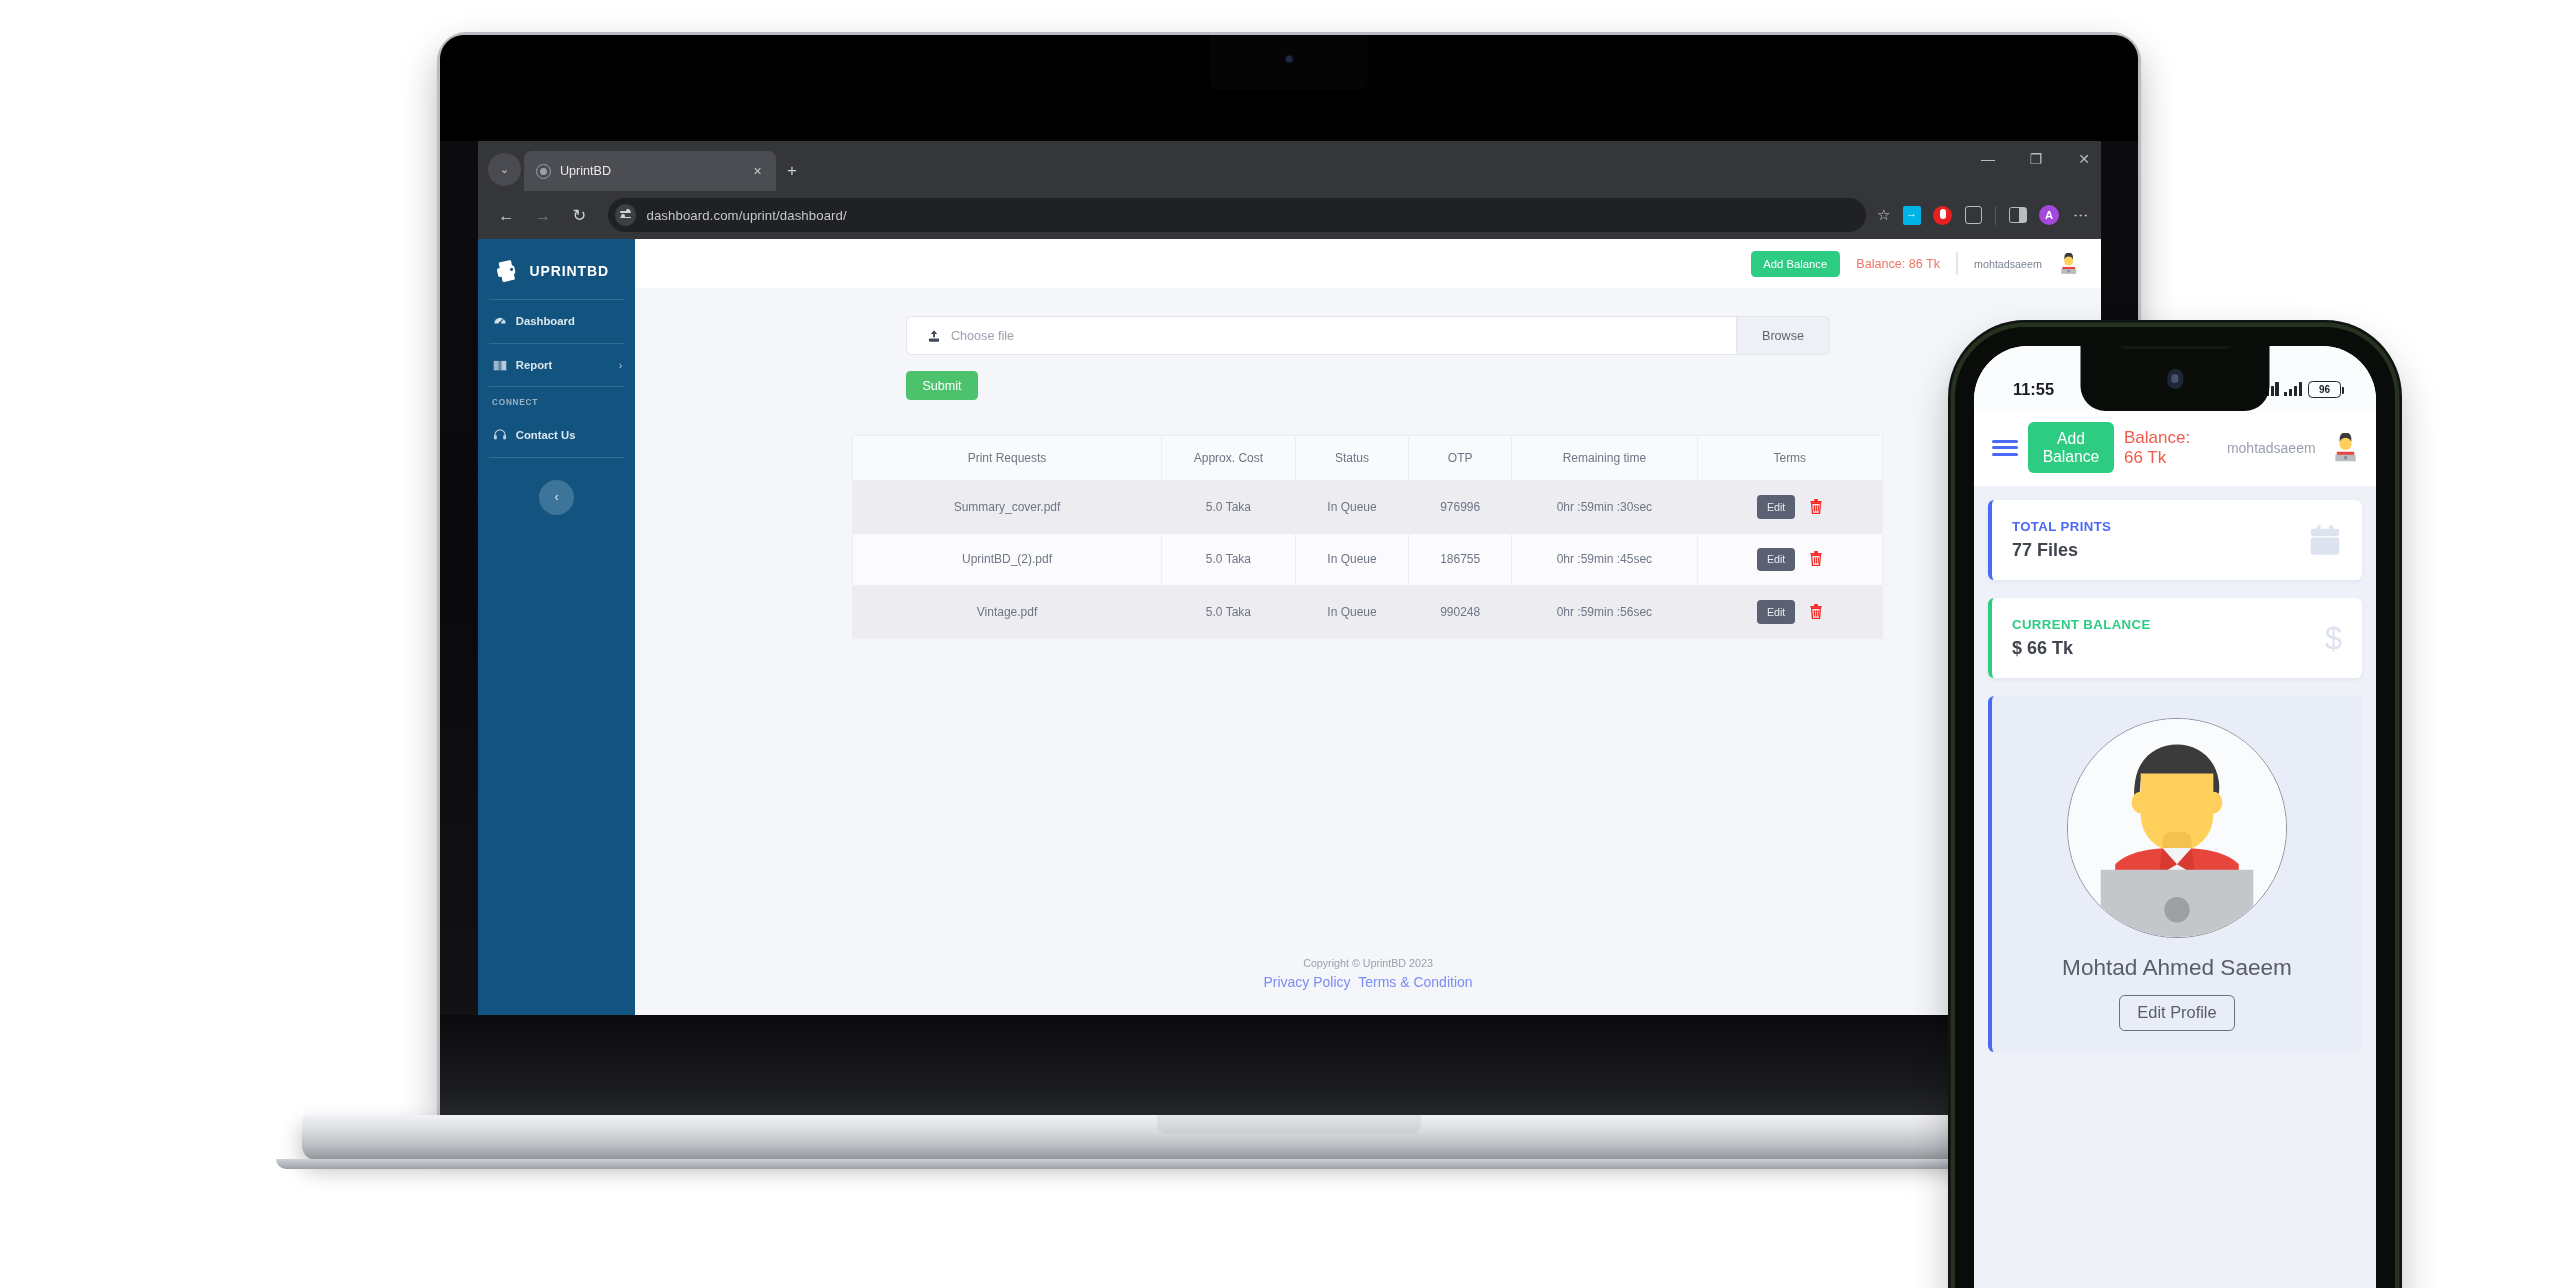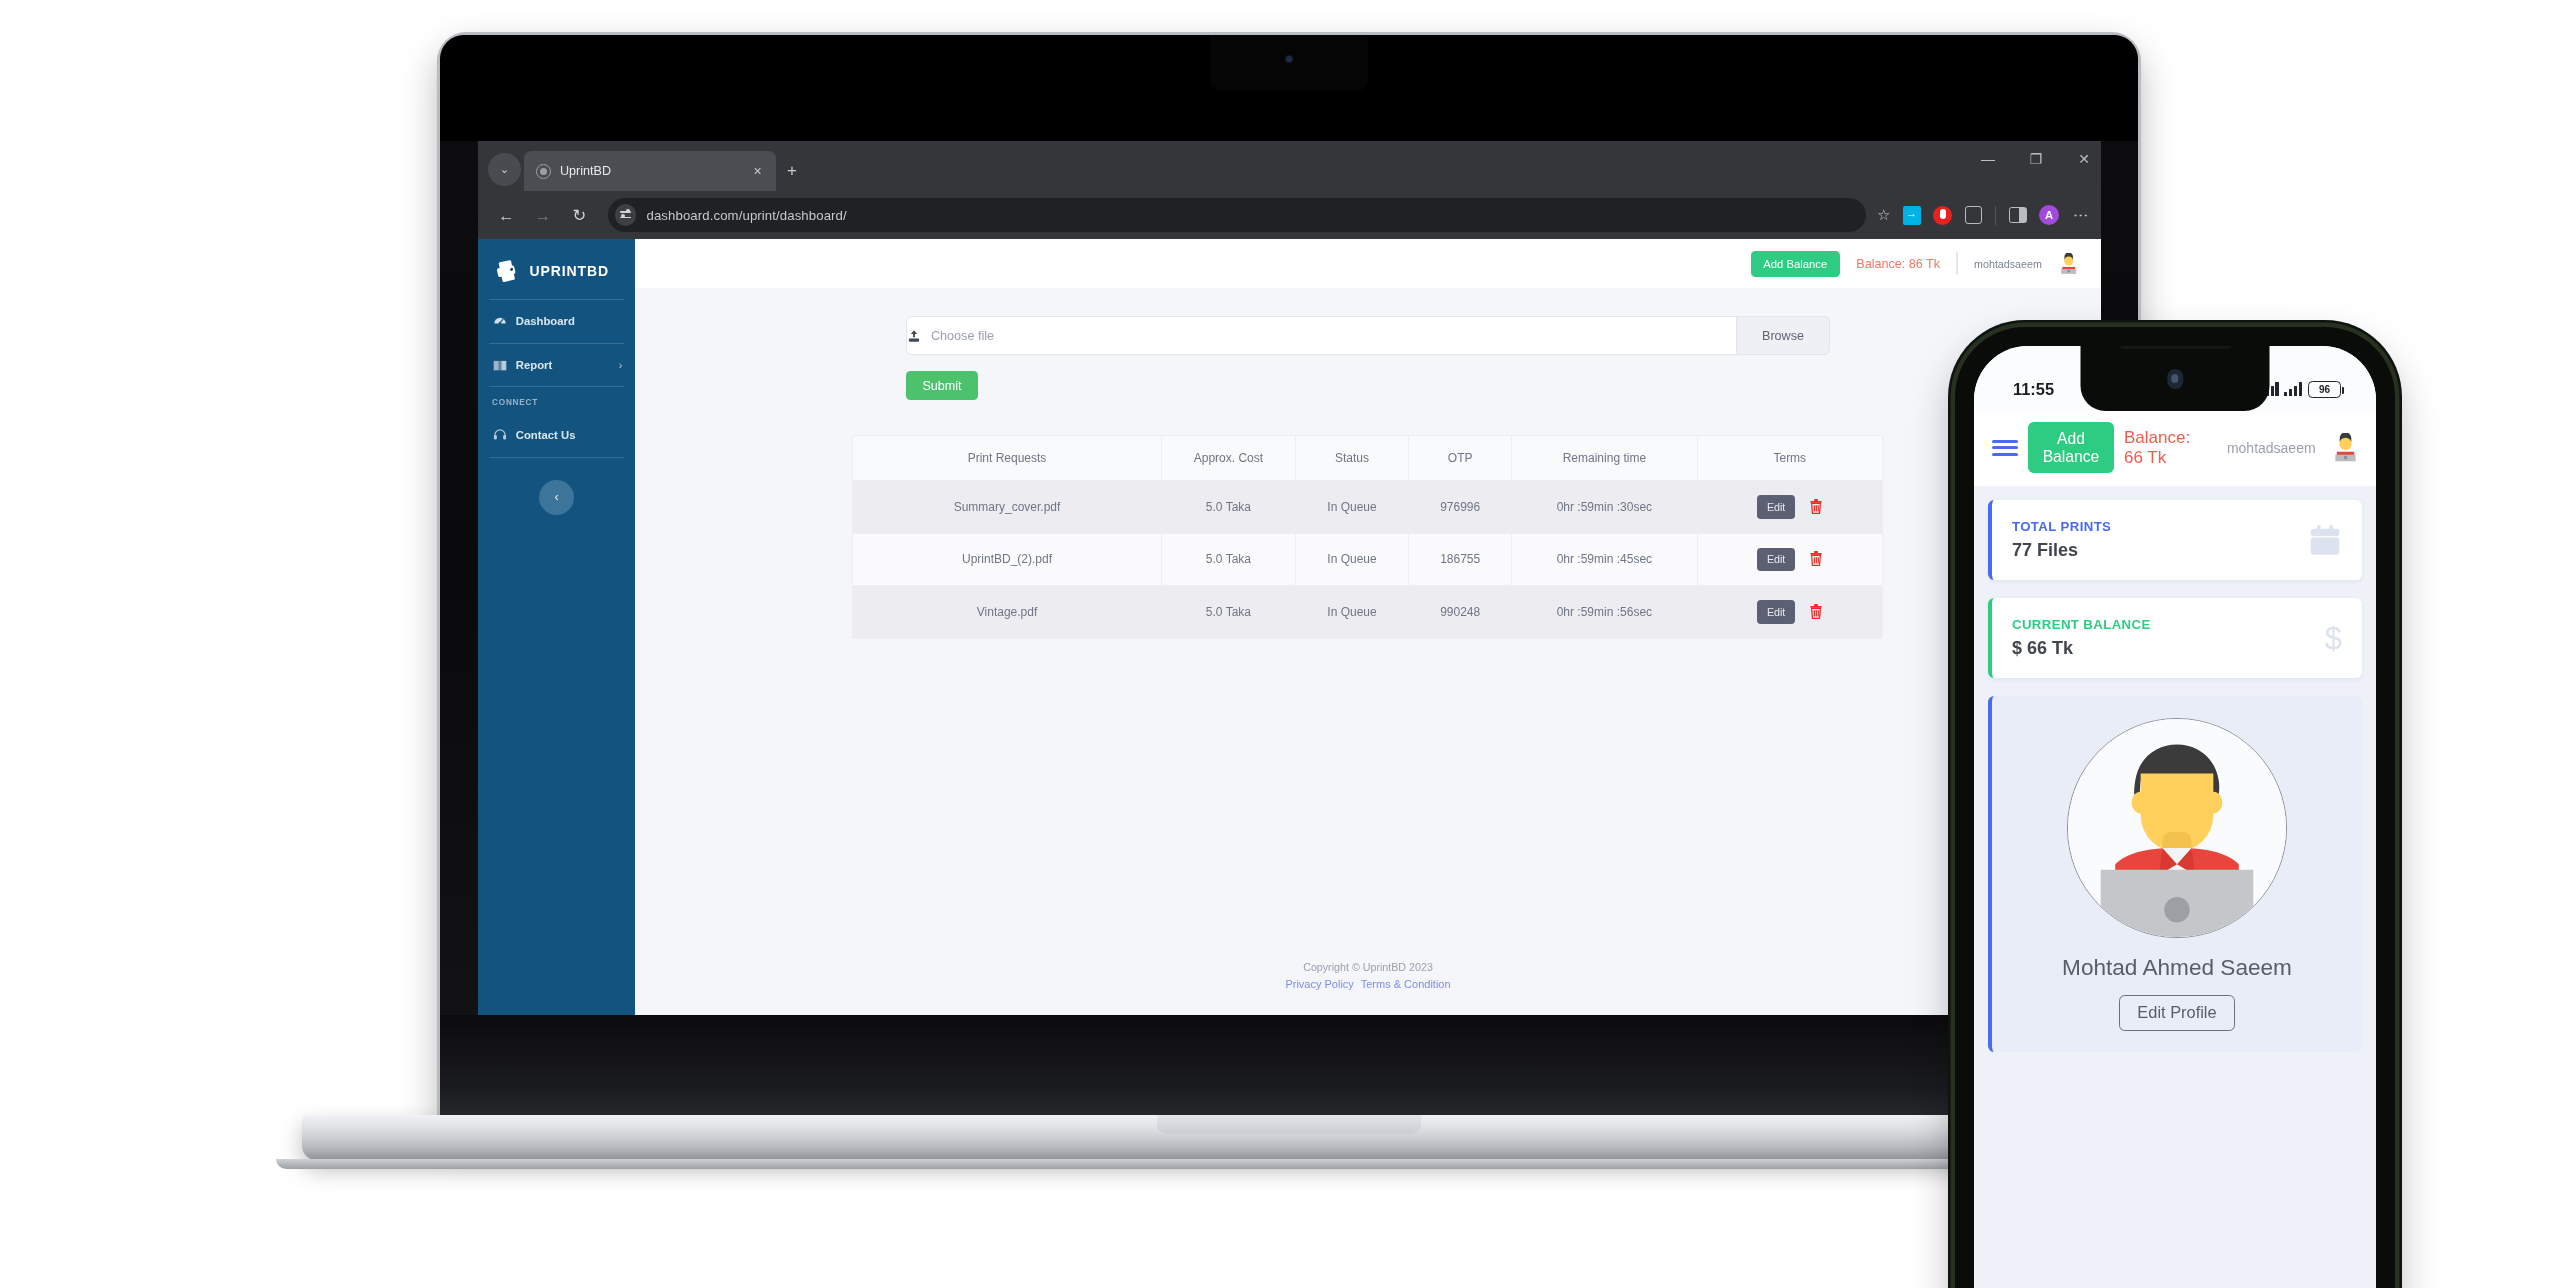--- a/index.html
+++ b/index.html
@@ -112,21 +112,21 @@
   .bal-text { color:#ef7566; font-size:12.6px; }
   .tb-div { width:1.3px; height:22.6px; background:#e4e6ee; }
   .uname { color:#7b8394; font-size:10.7px; }
   .tb-avatar { width:21.4px; height:21.4px; flex:none; }
 
   .main { flex:1; background:#f5f6fa; padding:28px 0 0 0; overflow:hidden; display:flex; flex-direction:column; }
   .main-inner { width:924px; margin:0 auto; }
   .file-row { display:flex; align-items:center; }
   .file-input {
     flex:1; height:39px; background:#fff; border:0.9px solid #e3e5ec; border-radius:5.7px 0 0 5.7px;
-    display:flex; align-items:center; gap:10px; padding-left:0; color:#9aa0ad; font-size:12.6px;
+    display:flex; align-items:center; gap:10px; padding-left:20px; color:#9aa0ad; font-size:12.6px;
   }
   .up-ic { width:14px; height:14px; position:relative; flex:none; }
   .browse {
     width:93px; height:39px; background:#eef0f5; border:0.9px solid #e3e5ec; border-left:none;
     border-radius:0 5.7px 5.7px 0; display:flex; align-items:center; justify-content:center;
     color:#5d6474; font-size:12.6px;
   }
   .btn-submit { margin-top:16.4px; background:#4cc26d; color:#fff; font-size:12.6px; padding:7.5px 16.4px; border-radius:4.4px; display:inline-block; }
 
   table.reqs { width:1031px; margin:35px 0 0 -54px; border-collapse:collapse; font-size:12px; }
@@ -138,21 +138,21 @@
   table.reqs tbody tr:nth-child(odd) td { background:#ededf1; }
   table.reqs tbody tr:nth-child(even) td { background:#fbfbfd; }
   .fname { color:#5b6ff0; }
   .otp { color:#ef6a5c; }
   .btn-edit { background:#5c6073; color:#e8eaf0; font-size:10.7px; padding:5.7px 10px; border-radius:3.8px; display:inline-block; }
   .trash { color:#f5231f; font-size:14px; margin-left:10px; display:inline-block; vertical-align:middle; }
   .act-cell { white-space:nowrap; }
 
   .footer { background:#f5f6fa; text-align:center; padding:16.4px 0 25px; }
   .copy { color:#9aa0ad; font-size:10.7px; }
-  .flinks { color:#7b8cf5; font-size:11px; margin-top:5px; }
+  .flinks { color:#7b8cf5; font-size:14px; margin-top:5px; }
   .flinks span { margin:0 1.9px; }
 
   
   .phone { position:absolute; left:1955px; top:327px; width:440px; height:1092px; }
   .phone-body {
     position:absolute; inset:0; background:#0a0c0a; border-radius:70px;
     box-shadow: 0 0 0 4.4px #26321f, 0 0 0 7px #0f1410, 0 19px 44px rgba(0,0,0,.32);
   }
   .phone-screen {
     position:absolute; left:19px; top:19px; right:19px; bottom:19px;

